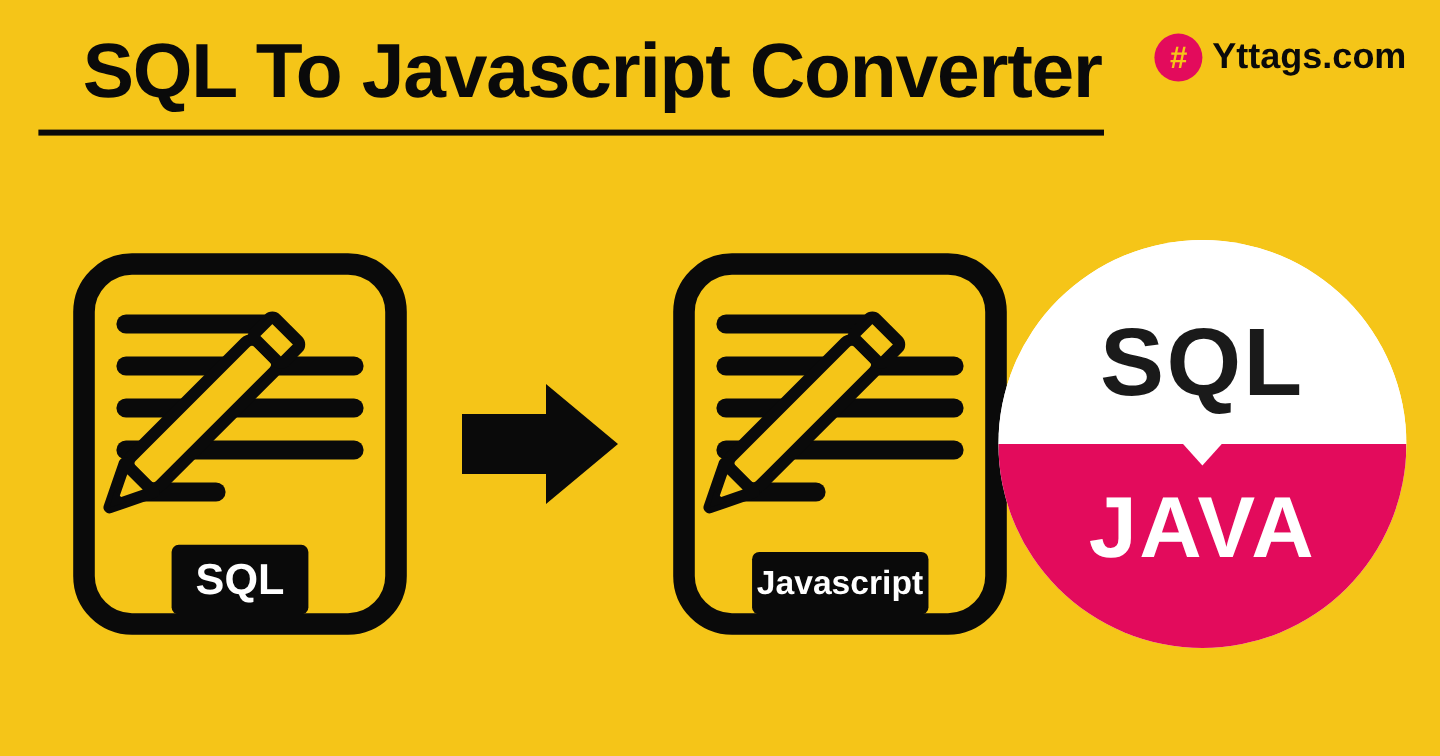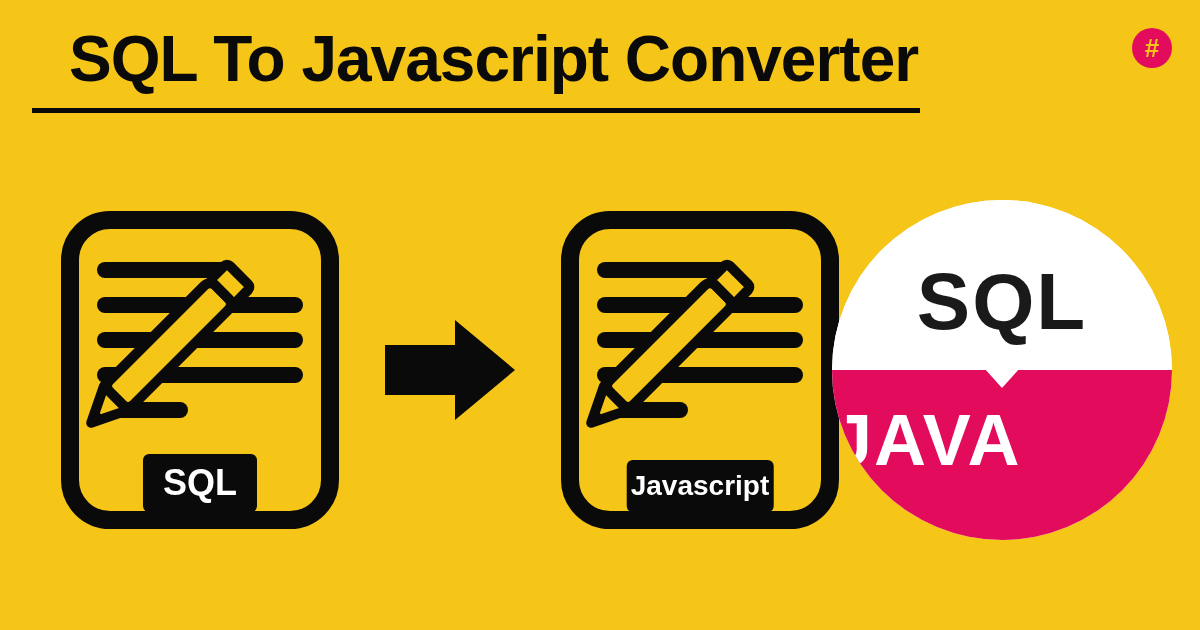--- a/index.html
+++ b/index.html
@@ -105,20 +105,21 @@
     align-items: center;
     justify-content: center;
   }
   .circle-bottom {
     position: absolute;
     bottom: 0; left: 0; right: 0;
     height: 50%;
     background: #E30B5C;
     display: flex;
     align-items: center;
+    justify-content: center;
   }
   .circle-top-text {
     font-size: 80px;
     font-weight: 800;
     color: #1a1a1a;
     margin-top: 34px;
     letter-spacing: 2px;
   }
   .circle-bottom-text {
     font-size: 72px;
@@ -140,20 +141,21 @@
   }
 </style>
 </head>
 <body>
 
 <h1 class="title">SQL To Javascript Converter</h1>
 <div class="title-underline"></div>
 
 <div class="brand">
   <div class="brand-icon">#</div>
+  <div class="brand-text">Yttags.com</div>
 </div>
 
 <div class="content">
 
   <div class="doc-wrap">
     <svg width="300" height="340" viewBox="0 0 300 340">
       <rect x="20" y="20" width="260" height="300" rx="40" ry="40" fill="none" stroke="#0a0a0a" stroke-width="18"></rect>
       <line x1="55" y1="70" x2="175" y2="70" stroke="#0a0a0a" stroke-width="16" stroke-linecap="round"></line>
       <line x1="55" y1="105" x2="245" y2="105" stroke="#0a0a0a" stroke-width="16" stroke-linecap="round"></line>
       <line x1="55" y1="140" x2="245" y2="140" stroke="#0a0a0a" stroke-width="16" stroke-linecap="round"></line>

